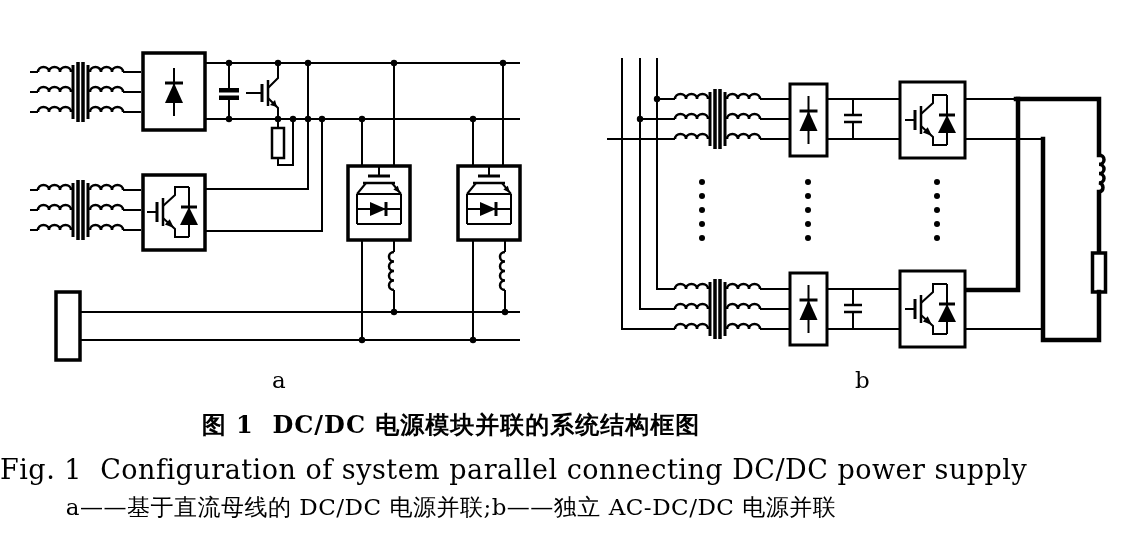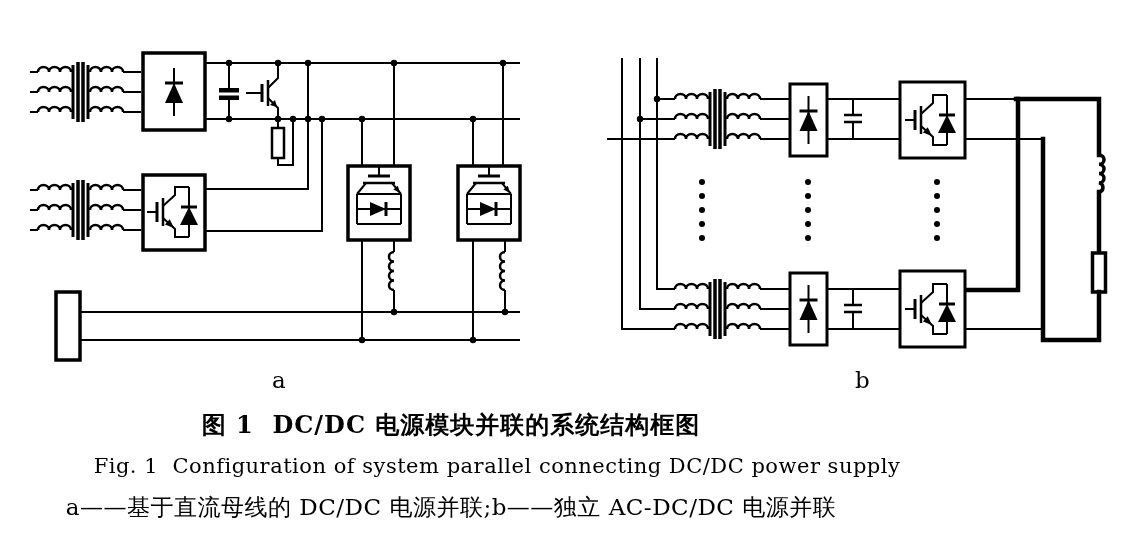--- a/index.html
+++ b/index.html
@@ -1,21 +1,21 @@
 <!DOCTYPE html>
 <html><head>
 <meta charset="utf-8">
 <style>
   html,body{margin:0;padding:0;background:#fff;}
   #page{position:relative;width:1129px;height:543px;background:#ffffff;overflow:hidden;
         font-family:"DejaVu Serif","Liberation Serif",serif;color:#000;}
   #art{position:absolute;left:0;top:0;}
   .cap{position:absolute;left:0;width:902px;text-align:center;white-space:pre;}
   #cap-zh{top:409px;font-size:24px;font-weight:600;letter-spacing:1px;}
-  #cap-en{top:454px;font-size:21px;letter-spacing:0.5px;margin-left:46px;}
+  #cap-en{top:454px;font-size:27px;letter-spacing:0.5px;}
   #cap-sub{top:492px;font-size:23px;letter-spacing:0.5px;}
   svg .w{stroke:#000;stroke-width:2;fill:none;}
   svg .w25{stroke:#000;stroke-width:2.5;fill:none;}
   svg .b3{stroke:#000;stroke-width:3;fill:none;}
   svg .box{stroke:#000;stroke-width:3.5;fill:#fff;}
   svg .thk{stroke:#000;stroke-width:4.5;fill:none;stroke-linecap:square;}
   svg .blk{fill:#000;stroke:none;}
   svg text{font-family:"DejaVu Serif","Liberation Serif",serif;font-size:23px;fill:#000;}
 </style>
 </head>

